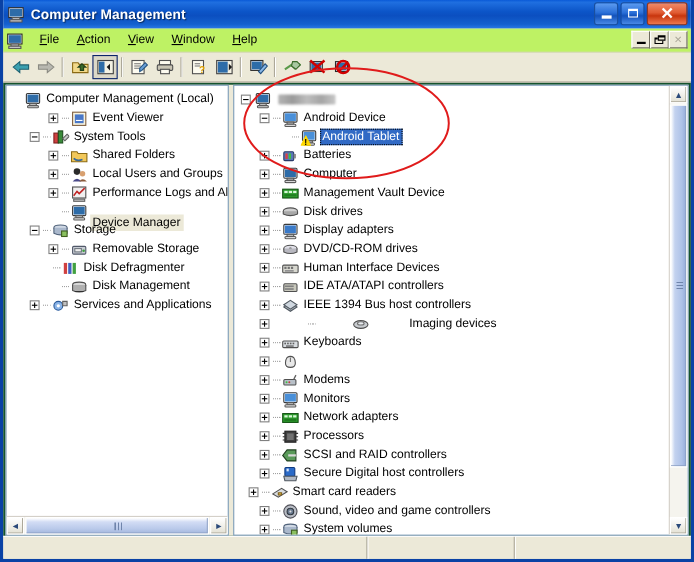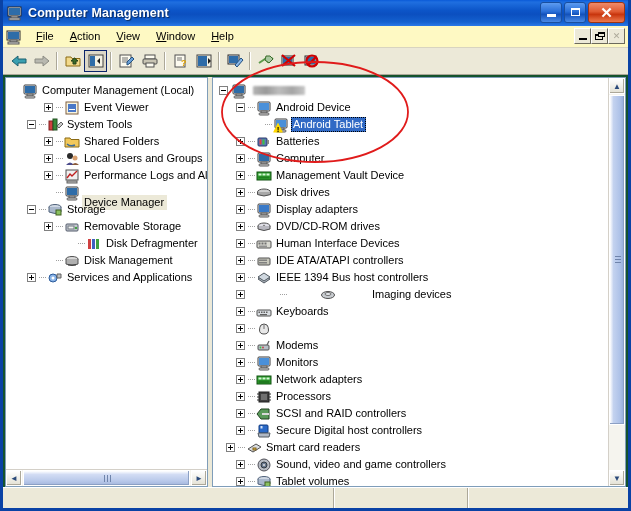--- a/index.html
+++ b/index.html
@@ -78,21 +78,21 @@
     box-sizing: border-box;
   }
   .minbar {
     position: absolute; left: 6px; bottom: 5px;
     width: 9px; height: 3px; background: #fff;
   }
 
   
   .menubar {
     height: 21px; flex: 0 0 21px;
-    background: #fef9c3;
+    background: #bef264;
     display: flex; align-items: center;
     padding-left: 3px;
     position: relative;
     border-bottom: 1px solid #d8d4c0;
   }
   .menu-sysicon {
     width: 16px; height: 16px; margin-right: 6px; flex: 0 0 16px;
     position: relative;
   }
   .menu-item {
@@ -560,21 +560,21 @@
           <div class="row" style="padding-left: 38px;">
             <span class="expander plus"></span>
             <span class="dots"></span>
             <span class="ico"><svg width="16" height="16" viewBox="0 0 16 16">
                 <rect x="2" y="5" width="12" height="7" rx="1" fill="#c8ccd4" stroke="#505868"></rect>
                 <rect x="4" y="7" width="6" height="3" fill="#f0f0f0" stroke="#707880"></rect>
                 <circle cx="12" cy="9" r="1.2" fill="#40a040"></circle>
               </svg></span>
             <span class="lbl">Removable Storage</span>
           </div>
-          <div class="row" style="padding-left: 60px;">
+          <div class="row" style="padding-left: 30px;">
             <span class="expander-spacer"></span>
             <span class="dots"></span>
             <span class="ico"><svg width="16" height="16" viewBox="0 0 16 16">
                 <rect x="2" y="3" width="3" height="10" fill="#d04040"></rect>
                 <rect x="6" y="3" width="3" height="10" fill="#4060c0"></rect>
                 <rect x="10" y="3" width="3" height="10" fill="#40a040"></rect>
               </svg></span>
             <span class="lbl">Disk Defragmenter</span>
           </div>
           <div class="row" style="padding-left: 38px;">
@@ -851,21 +851,21 @@
             <span class="lbl">Sound, video and game controllers</span>
           </div>
           <div class="row" style="padding-left: 23px;">
             <span class="expander plus"></span>
             <span class="dots"></span>
             <span class="ico"><svg width="16" height="16" viewBox="0 0 16 16">
                 <ellipse cx="8" cy="5" rx="6" ry="2.5" fill="#cfd8e4" stroke="#50627a"></ellipse>
                 <path d="M2 5 L2 10 q6 3 12 0 L14 5" fill="#aab8cc" stroke="#50627a"></path>
                 <rect x="9" y="8" width="5" height="5" fill="#8ac060" stroke="#406020"></rect>
               </svg></span>
-            <span class="lbl">Tablet volumes</span>
+            <span class="lbl">System volumes</span>
           </div>
         </div>
       <div class="vscroll">
         <div class="sb-arrow top">▲</div>
         <div class="sb-thumb" style="top:17px; height:330px;">
             <span class="sb-grip"></span>
           </div>
         <div class="sb-arrow bot">▼</div>
       </div>
     </div>

